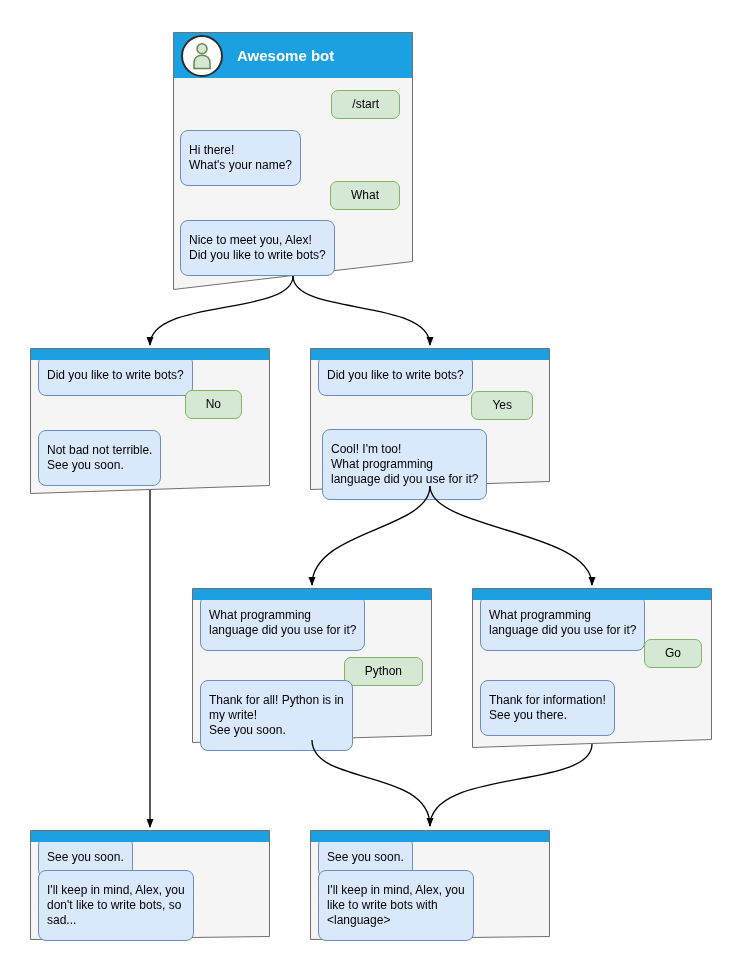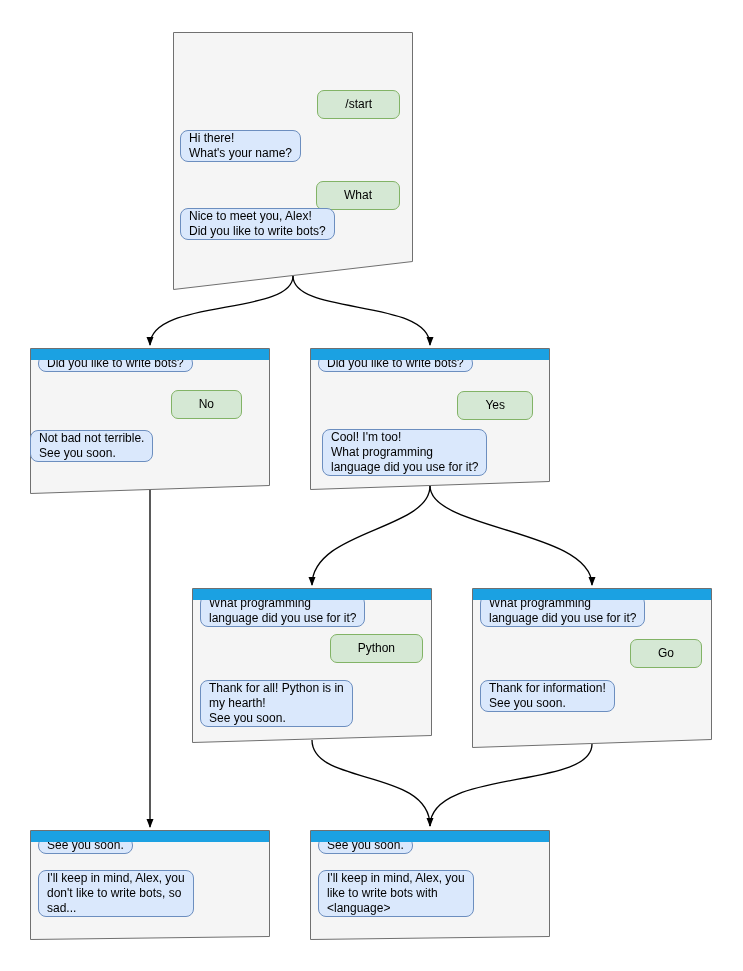--- a/index.html
+++ b/index.html
@@ -21,55 +21,64 @@
     display:flex; align-items:center; box-sizing:border-box; padding-left:7px;
   }
   .avatar {
     width:42px; height:42px; border-radius:50%; background:#fff;
     border:2px solid #2d2d2d; box-sizing:border-box; flex:0 0 auto;
     display:flex; align-items:center; justify-content:center;
   }
   .title { color:#ffffff; font-weight:bold; font-size:15px; margin-left:14px; }
   .bubble {
     position:absolute; z-index:1; font-size:12px; line-height:15px; color:#000;
-    white-space:pre-line; padding:0 8px; border-radius:8px; box-sizing:border-box;
+    white-space:pre-line; padding:12px 8px; border-radius:8px; box-sizing:border-box;
   }
   .bot  { background:var(--bot-bubble-fill);  border:1px solid var(--bot-bubble-border); }
   .user { background:var(--user-bubble-fill); border:1px solid var(--user-bubble-border);
-          min-width:38px; text-align:center; padding:6px 27px; border-radius:7px; }
+          min-width:38px; text-align:center; padding:6px 20px; border-radius:7px; }
   .edges { position:absolute; left:0; top:0; z-index:4; pointer-events:none; }
   .edge  { fill:none; stroke:var(--arrow-color); stroke-width:1.3px; }
   .ah    { fill:var(--arrow-color); }
 </style>
 </head>
 <body>
 
 <div class="canvas">
 
   <div class="win" style="left:173px; top:32px; width:240px; height:259px">
     <svg class="frame" width="241" height="260">
       <polygon class="body" points="0.5,0.5 239.5,0.5 239.5,229.5 0.5,257.5"></polygon>
       <polygon class="outline" points="0.5,0.5 239.5,0.5 239.5,229.5 0.5,257.5"></polygon>
     </svg>
     <div class="bubble user" style="right:13px; top:58px">/start</div>
     <div class="bubble bot" style="left:7px; top:98px">Hi there!
 What's your name?</div>
     <div class="bubble user" style="right:13px; top:149px">What</div>
-    <div class="bubble bot" style="left:7px; top:176px">Nice to meet you, Alex!
+    <div class="bubble bot" style="left:7px; top:188px">Nice to meet you, Alex!
 Did you like to write bots?</div>
+    <div class="titlebar">
+      <span class="avatar">
+        <svg width="30" height="30" viewBox="0 0 24 24">
+          <circle cx="12" cy="6.2" r="4" fill="#D5E8D4" stroke="#66884F" stroke-width="1.2"></circle>
+          <path d="M12,11.4 c-4.4,0 -6.4,2.9 -6.4,6.4 l0,4.2 l12.8,0 l0,-4.2 c0,-3.5 -2,-6.4 -6.4,-6.4 z" fill="#D5E8D4" stroke="#66884F" stroke-width="1.2"></path>
+        </svg>
+      </span>
+      <span class="title">Awesome bot</span>
+    </div>
   </div>
 
   <div class="win" style="left:30px; top:348px; width:240px; height:147px">
     <svg class="frame" width="241" height="148">
       <polygon class="body" points="0.5,0.5 239.5,0.5 239.5,137.5 0.5,145.5"></polygon>
       <polygon class="outline" points="0.5,0.5 239.5,0.5 239.5,137.5 0.5,145.5"></polygon>
     </svg>
     <div class="bubble bot" style="left:8px; top:7px">Did you like to write bots?</div>
     <div class="bubble user" style="right:28px; top:42px">No</div>
-    <div class="bubble bot" style="left:0; top:82px">Not bad not terrible.
+    <div class="bubble bot" style="left:8px; top:82px">Not bad not terrible.
 See you soon.</div>
     <div class="bar"></div>
   </div>
 
   <div class="win" style="left:310px; top:348px; width:240px; height:143px">
     <svg class="frame" width="241" height="144">
       <polygon class="body" points="0.5,0.5 239.5,0.5 239.5,133.5 0.5,141.5"></polygon>
       <polygon class="outline" points="0.5,0.5 239.5,0.5 239.5,133.5 0.5,141.5"></polygon>
     </svg>
     <div class="bubble bot" style="left:8px; top:7px">Did you like to write bots?</div>
@@ -80,37 +89,37 @@
     <div class="bar"></div>
   </div>
 
   <div class="win" style="left:192px; top:588px; width:240px; height:156px">
     <svg class="frame" width="241" height="157">
       <polygon class="body" points="0.5,0.5 239.5,0.5 239.5,147.5 0.5,154.5"></polygon>
       <polygon class="outline" points="0.5,0.5 239.5,0.5 239.5,147.5 0.5,154.5"></polygon>
     </svg>
     <div class="bubble bot" style="left:8px; top:7px">What programming
 language did you use for it?</div>
-    <div class="bubble user" style="right:9px; top:46px">Python</div>
+    <div class="bubble user" style="right:9px; top:69px">Python</div>
     <div class="bubble bot" style="left:8px; top:92px">Thank for all! Python is in
-my hearth!
+my write!
 See you soon.</div>
     <div class="bar"></div>
   </div>
 
   <div class="win" style="left:472px; top:588px; width:240px; height:161px">
     <svg class="frame" width="241" height="162">
       <polygon class="body" points="0.5,0.5 239.5,0.5 239.5,151.5 0.5,159.5"></polygon>
       <polygon class="outline" points="0.5,0.5 239.5,0.5 239.5,151.5 0.5,159.5"></polygon>
     </svg>
     <div class="bubble bot" style="left:8px; top:7px">What programming
 language did you use for it?</div>
     <div class="bubble user" style="right:10px; top:51px">Go</div>
     <div class="bubble bot" style="left:8px; top:92px">Thank for information!
-See you soon.</div>
+See you there.</div>
     <div class="bar"></div>
   </div>
 
   <div class="win" style="left:30px; top:830px; width:240px; height:110px">
     <svg class="frame" width="241" height="111">
       <polygon class="body" points="0.5,0.5 239.5,0.5 239.5,106.5 0.5,109.5"></polygon>
       <polygon class="outline" points="0.5,0.5 239.5,0.5 239.5,106.5 0.5,109.5"></polygon>
     </svg>
     <div class="bubble bot" style="left:8px; top:7px">See you soon.</div>
     <div class="bubble bot" style="left:8px; top:40px">I'll keep in mind, Alex, you

